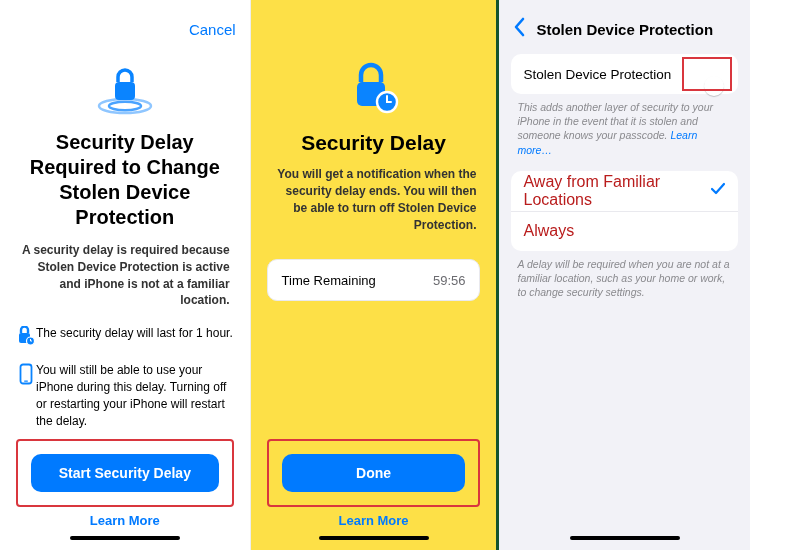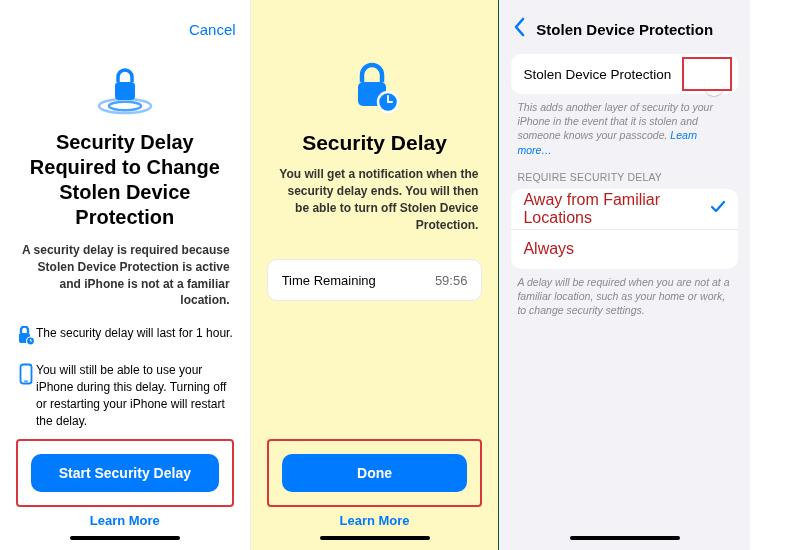--- a/index.html
+++ b/index.html
@@ -1,20 +1,20 @@
 <!DOCTYPE html>
 <html><head>
 <meta charset="utf-8">
 <style>
   * { box-sizing: border-box; margin: 0; padding: 0; }
   html, body { width: 811px; height: 550px; font-family: -apple-system, "Helvetica Neue", Arial, sans-serif; background: #fff; overflow: hidden; }
   .wrap { display: flex; width: 750px; height: 550px; }
   .pane { position: relative; height: 550px; }
   .p1 { width: 270px; background:#fff; }
-  .p2 { width: 270px; background:#fef9c3; border-left:1px solid #eee; border-right:1px solid #14532d;}
+  .p2 { width: 270px; background:#fde047; border-left:1px solid #eee; border-right:3px solid #14532d;}
   .p3 { width: 271px; background:#f2f2f7; }
   .statusbar { height: 12px; }
   .nav { height: 34px; display:flex; align-items:center; padding: 0 14px; position:relative; }
   .nav .right { margin-left:auto; color:#007aff; font-size:15px; font-weight:400; }
   .nav .back { color:#007aff; font-size:22px; line-height:1; }
   .nav .center-title { position:absolute; left:0; right:0; text-align:center; font-size:15px; font-weight:600; color:#000; pointer-events:none;}
   .content { padding: 0 16px; }
   .icon-hero { display:flex; justify-content:center; margin-top:10px; margin-bottom:10px; }
   .h1 { font-size:20px; font-weight:700; text-align:center; color:#000; line-height:1.25; margin-bottom:12px; padding:0 6px;}
   .h1b { font-size:21px; font-weight:700; text-align:center; color:#000; line-height:1.25; margin-bottom:10px;}
@@ -147,21 +147,20 @@
           <span class="toggle-wrap">
             <span class="toggle"><span class="knob"></span></span>
           </span>
         </div>
         <div class="toggle-highlight"></div>
       </div>
       <div class="helper">
         <span>This adds another layer of security to your iPhone in the event that it is stolen and someone knows your passcode.</span>
         <span class="lm">Learn more…</span>
       </div>
-      <div class="section-head">REQUIRE SECURITY DELAY</div>
       <div class="option-group">
         <div class="opt">
           <span>Away from Familiar Locations</span>
           <span class="check">
             <svg width="16" height="14" viewBox="0 0 16 14">
                 <path d="M2 7 L6 11 L14 2" stroke="#007aff" stroke-width="2.2" fill="none" stroke-linecap="round" stroke-linejoin="round"></path>
               </svg>
           </span>
         </div>
         <div class="opt">

